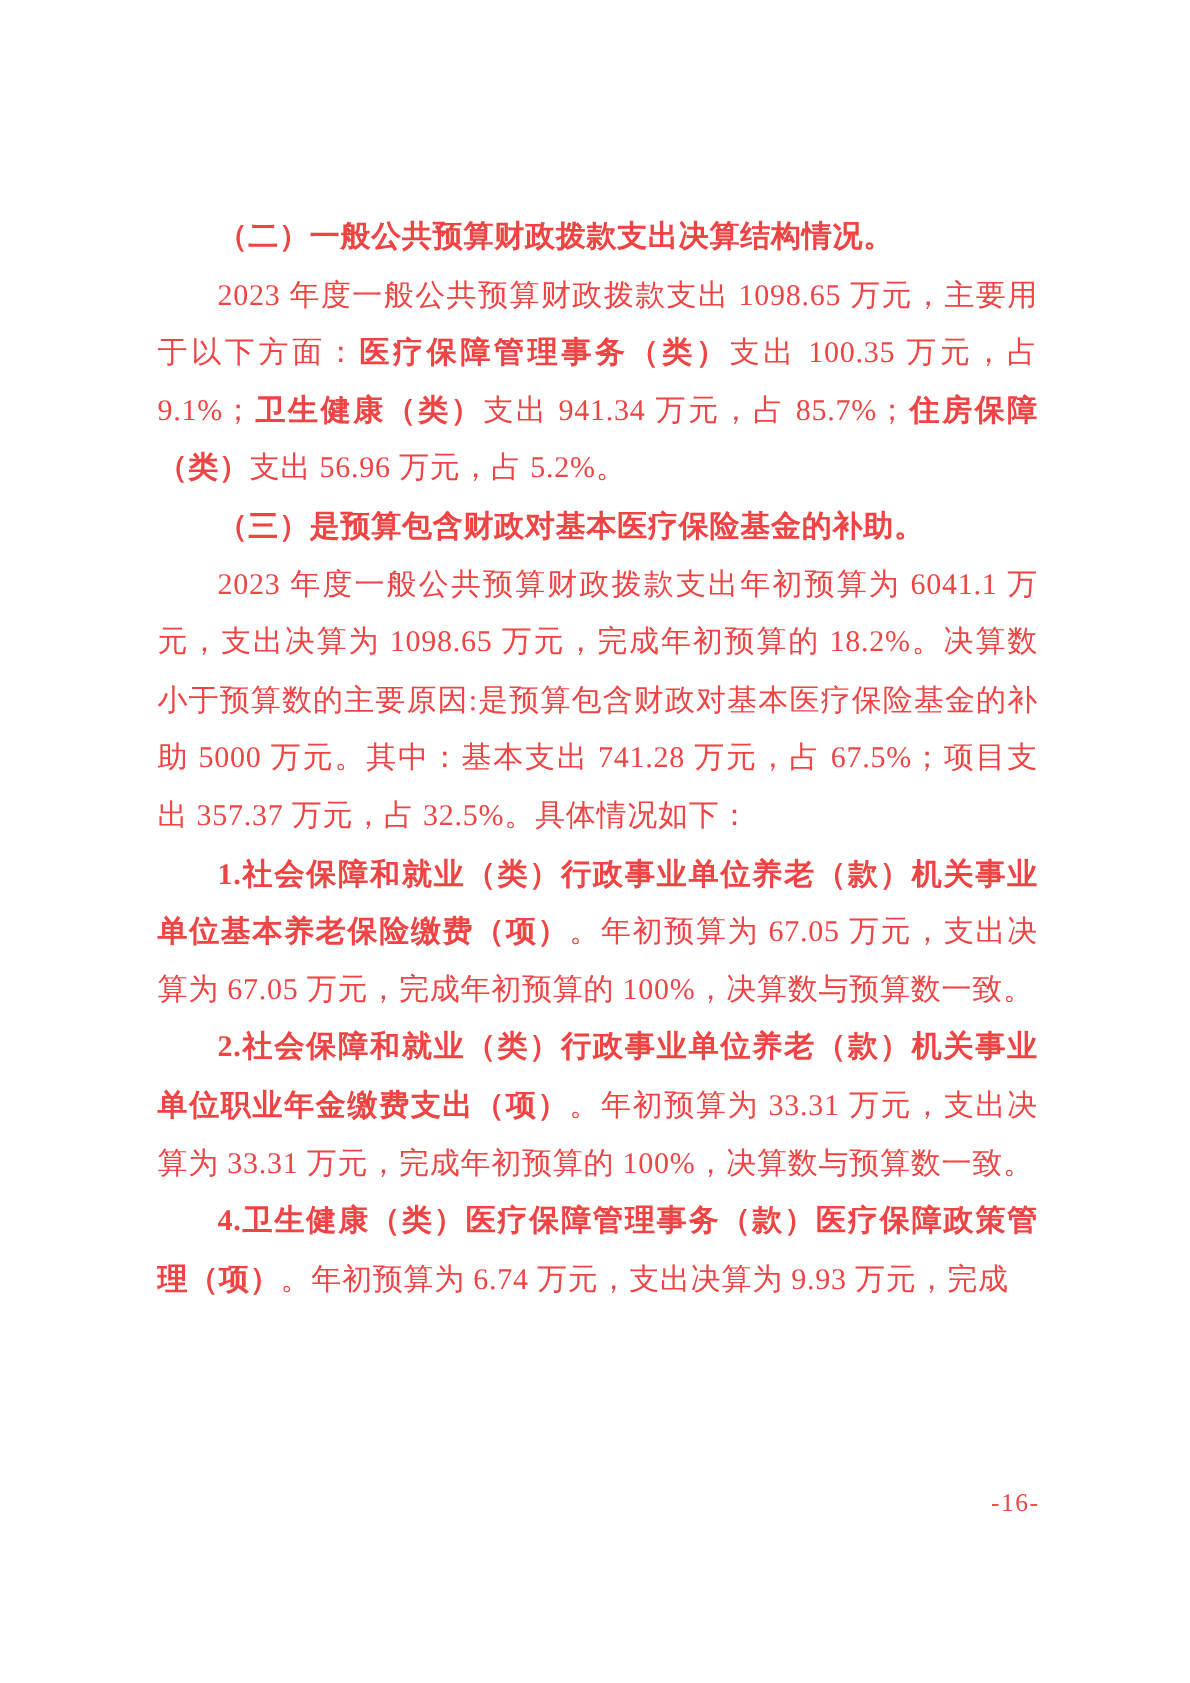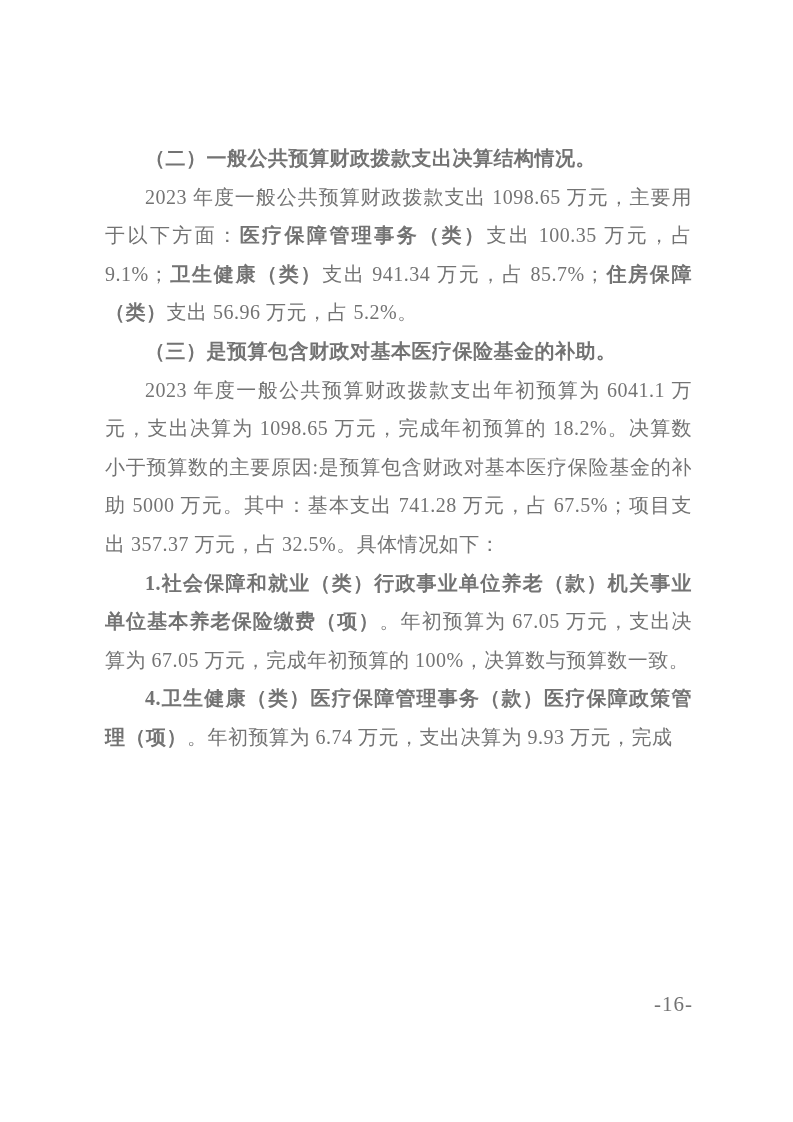--- a/index.html
+++ b/index.html
@@ -6,21 +6,21 @@
     margin: 0;
     padding: 0;
     background: #ffffff;
   }
   .page {
     position: relative;
     width: 793px;
     height: 1122px;
     background: #ffffff;
     font-family: "Liberation Serif", serif;
-    color: #737373;
+    color: #ef4444;
     overflow: hidden;
   }
   .content {
     position: absolute;
     left: 105px;
     top: 139px;
     width: 587px;
   }
   .para {
     margin: 0;
@@ -34,31 +34,32 @@
   .para.heading {
     font-weight: bold;
   }
   .run.bold {
     font-weight: bold;
   }
   .page-number {
     position: absolute;
     right: 100px;
     top: 992px;
-    font-size: 21px;
+    font-size: 17px;
     letter-spacing: 1px;
     font-family: "Liberation Serif", serif;
   }
 </style>
 </head>
 <body>
 
 <div class="page">
   <div class="content">
       <p class="para heading"><span class="run bold">（二）一般公共预算财政拨款支出决算结构情况。</span></p>
       <p class="para body"><span class="run">2023 年度一般公共预算财政拨款支出 1098.65 万元，主要用于以下方面：</span><span class="run bold">医疗保障管理事务（类）</span><span class="run">支出 100.35 万元，占 9.1%；</span><span class="run bold">卫生健康（类）</span><span class="run">支出 941.34 万元，占 85.7%；</span><span class="run bold">住房保障（类）</span><span class="run">支出 56.96 万元，占 5.2%。</span></p>
       <p class="para heading"><span class="run bold">（三）是预算包含财政对基本医疗保险基金的补助。</span></p>
       <p class="para body"><span class="run">2023 年度一般公共预算财政拨款支出年初预算为 6041.1 万元，支出决算为 1098.65 万元，完成年初预算的 18.2%。决算数小于预算数的主要原因:是预算包含财政对基本医疗保险基金的补助 5000 万元。其中：基本支出 741.28 万元，占 67.5%；项目支出 357.37 万元，占 32.5%。具体情况如下：</span></p>
       <p class="para body"><span class="run bold">1.社会保障和就业（类）行政事业单位养老（款）机关事业单位基本养老保险缴费（项）</span><span class="run">。年初预算为 67.05 万元，支出决算为 67.05 万元，完成年初预算的 100%，决算数与预算数一致。</span></p>
+      <p class="para body"><span class="run bold">2.社会保障和就业（类）行政事业单位养老（款）机关事业单位职业年金缴费支出（项）</span><span class="run">。年初预算为 33.31 万元，支出决算为 33.31 万元，完成年初预算的 100%，决算数与预算数一致。</span></p>
       <p class="para body"><span class="run bold">4.卫生健康（类）医疗保障管理事务（款）医疗保障政策管理（项）</span><span class="run">。年初预算为 6.74 万元，支出决算为 9.93 万元，完成</span></p>
     </div>
   <div class="page-number">-16-</div>
 </div>
 
 </body></html>

